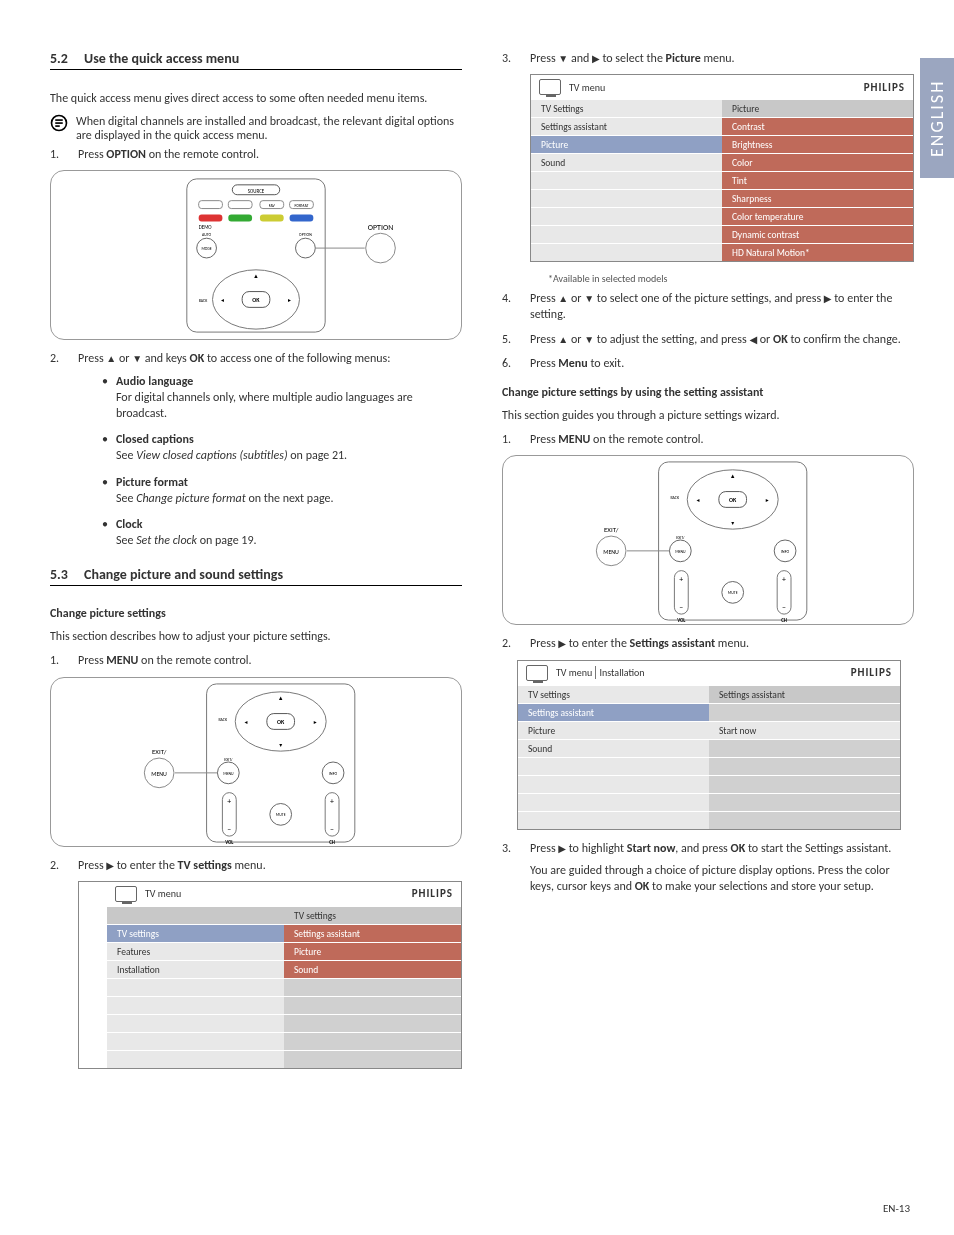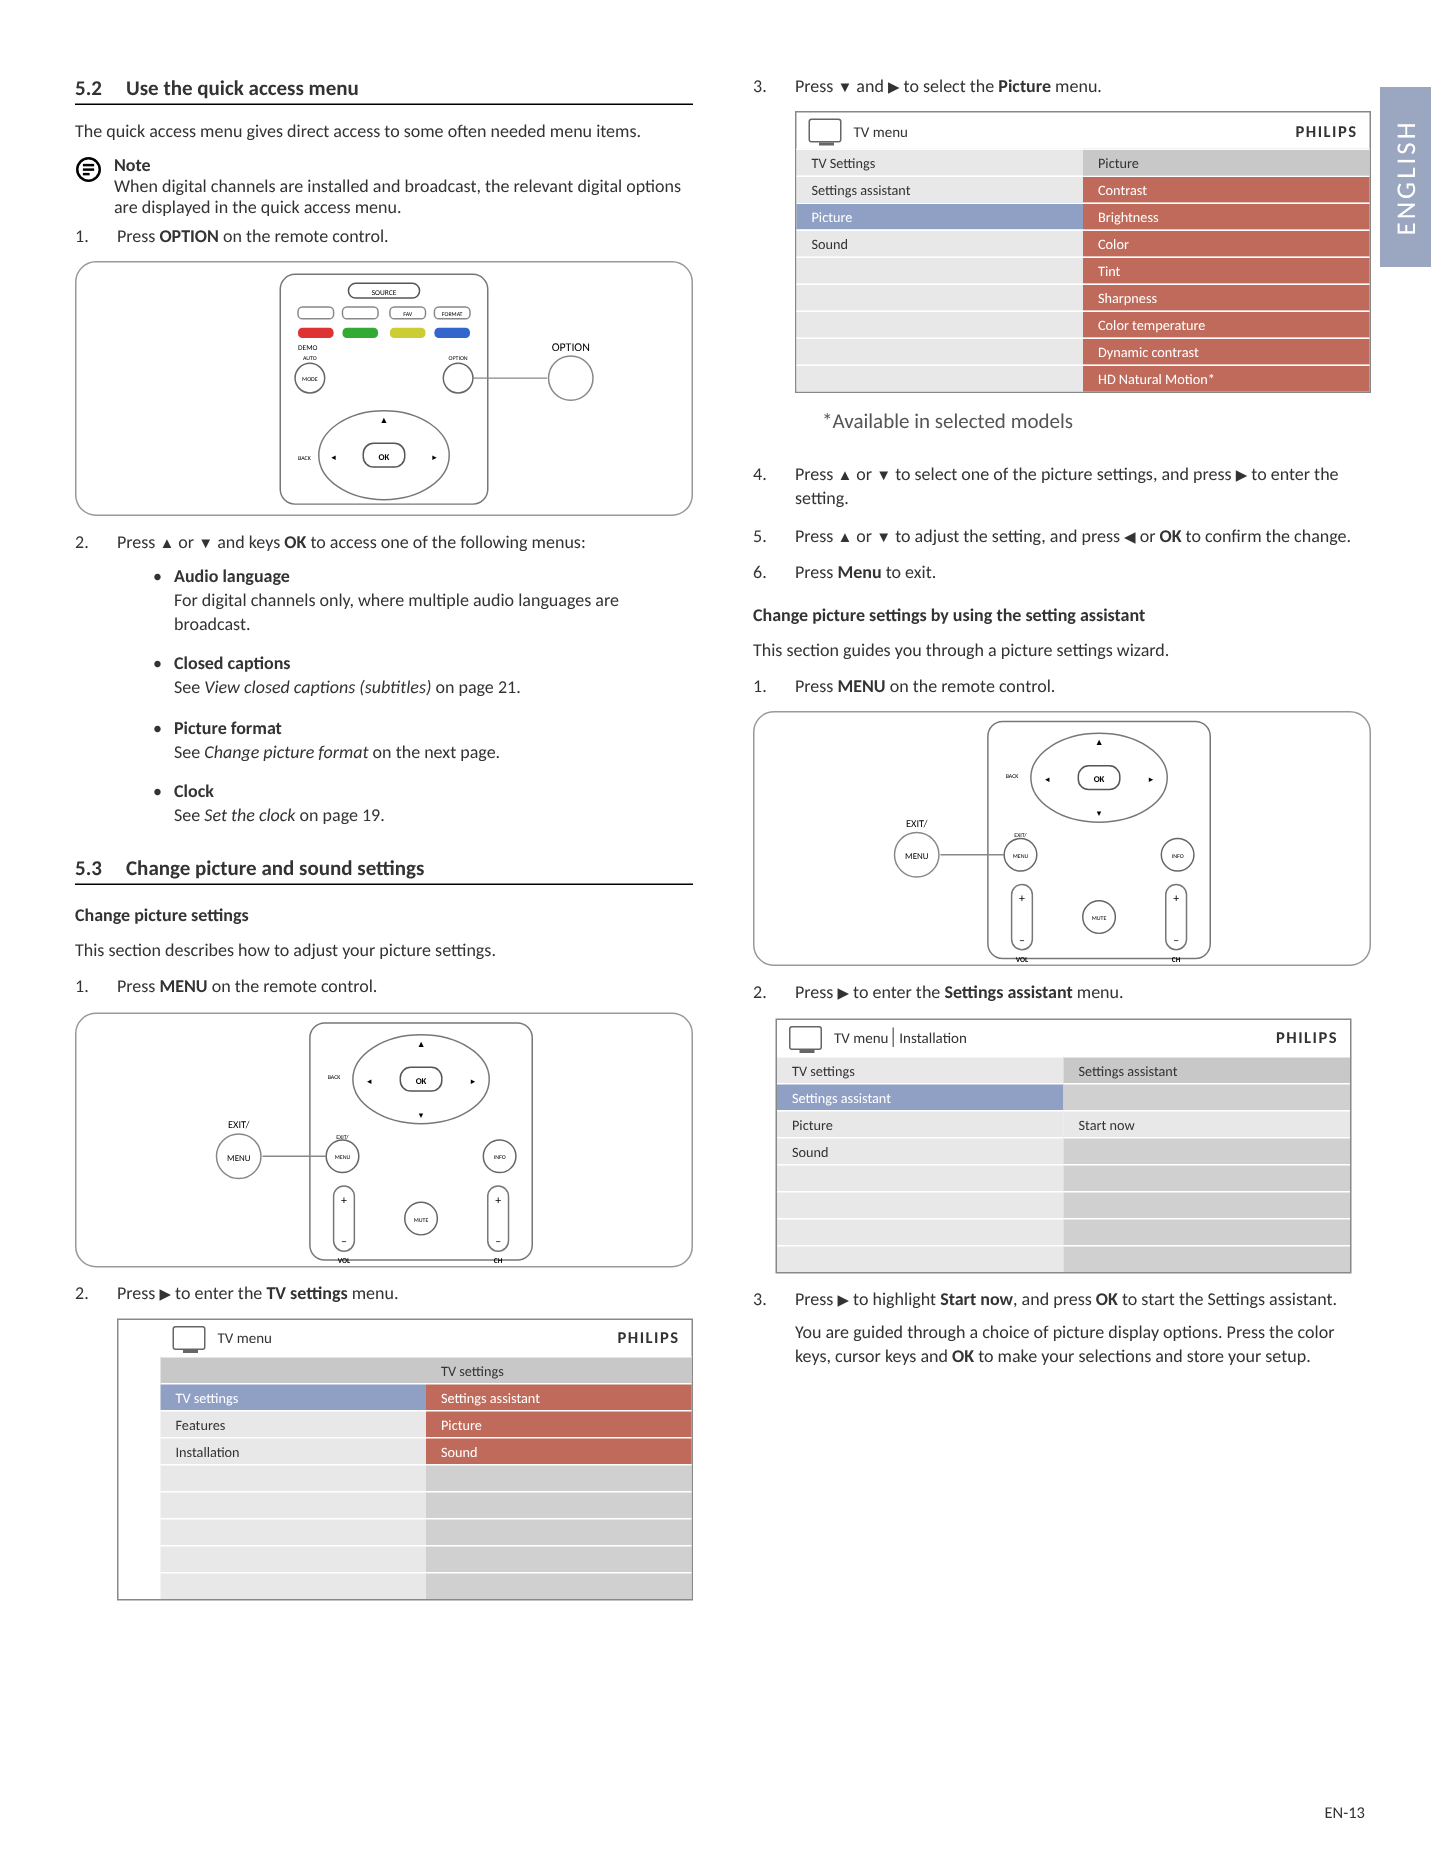--- a/index.html
+++ b/index.html
@@ -8,21 +8,21 @@
     font-size: 12px;
     color: #333;
     background: #fff;
     width: 954px;
     height: 1235px;
     position: relative;
     padding: 50px 40px 30px 50px;
   }
   .columns { display: flex; gap: 40px; }
   .col { flex: 1; min-width: 0; }
-  h2 { font-size: 14px; font-weight: bold; border-bottom: 1.5px solid #000; padding-bottom: 2px; margin-bottom: 10px; }
+  h2 { font-size: 14px; font-weight: bold; border-bottom: 1.5px solid #000; padding-bottom: 2px; margin-bottom: 20px; }
   h2 .num { display:inline-block; width:34px; }
   p { margin-bottom: 8px; line-height: 1.35; }
   .note-row { display:flex; align-items:flex-start; gap:8px; margin-top:4px; margin-bottom:4px; }
   .note-icon { width:18px; height:18px; flex:0 0 18px; }
   .note-body { flex:1; }
   .note-title { font-weight:bold; }
   ol.steps { list-style:none; counter-reset: step; margin:0; padding:0; }
   ol.steps > li { counter-increment: step; padding-left: 28px; position:relative; margin-bottom:8px; line-height:1.35; }
   ol.steps > li::before { content: counter(step) "."; position:absolute; left:0; }
   ul.submenu { list-style:none; margin:6px 0 8px 24px; padding:0; }
@@ -56,21 +56,21 @@
   .osd-col + .osd-col { flex:1; }
   .osd-row { font-size:9.5px; padding:3px 10px; height:18px; line-height:12px; background:#e8e8e8; border-top:1px solid #fff; color:#333; }
   .osd-row.head { background:#c8c8c8; color:#333; }
   .osd-row.sel { background:#8fa0c4; color:#fff; }
   .osd-row.accent { background:#bf6a5a; color:#fff; }
   .osd-row.empty { background:#e8e8e8; }
   .osd-col.right .osd-row { background:#d0d0d0; }
   .osd-col.right .osd-row.accent { background:#bf6a5a; color:#fff; }
   .osd-col.right .osd-row.head { background:#c8c8c8; color:#333; }
   .osd-col.right .osd-row.empty { background:#d0d0d0; }
-  .osd-note { font-size:14px; color:#555; margin:4px 0 20px 18px; }
+  .osd-note { font-size:10px; color:#555; margin:4px 0 5px 18px; }
 
   
   .frame { border:1px solid #999; border-radius:14px; width:100%; height:170px; margin:6px 0 10px 0; position:relative; background:#fff; }
   svg { display:block; }
 
   .sidepad { padding-left:28px; }
 </style>
 </head>
 <body>
 
@@ -87,21 +87,20 @@
     <p>The quick access menu gives direct access to some often needed menu items.</p>
 
     <div class="note-row">
       <svg class="note-icon" viewBox="0 0 24 24">
         <circle cx="12" cy="12" r="10" fill="none" stroke="#000" stroke-width="2.2"></circle>
         <rect x="7" y="7" width="10" height="2.2" fill="#000"></rect>
         <rect x="7" y="11" width="10" height="2.2" fill="#000"></rect>
         <rect x="7" y="15" width="6" height="2.2" fill="#000"></rect>
       </svg>
       <div class="note-body">
-        <div class="note-title">Note</div>
         <div>When digital channels are installed and broadcast, the relevant digital options are displayed in the quick access menu.</div>
       </div>
     </div>
 
     <ol class="steps">
       <li>
         <span>Press </span><span class="bold">OPTION</span><span> on the remote control.</span>
       </li>
     </ol>
 

